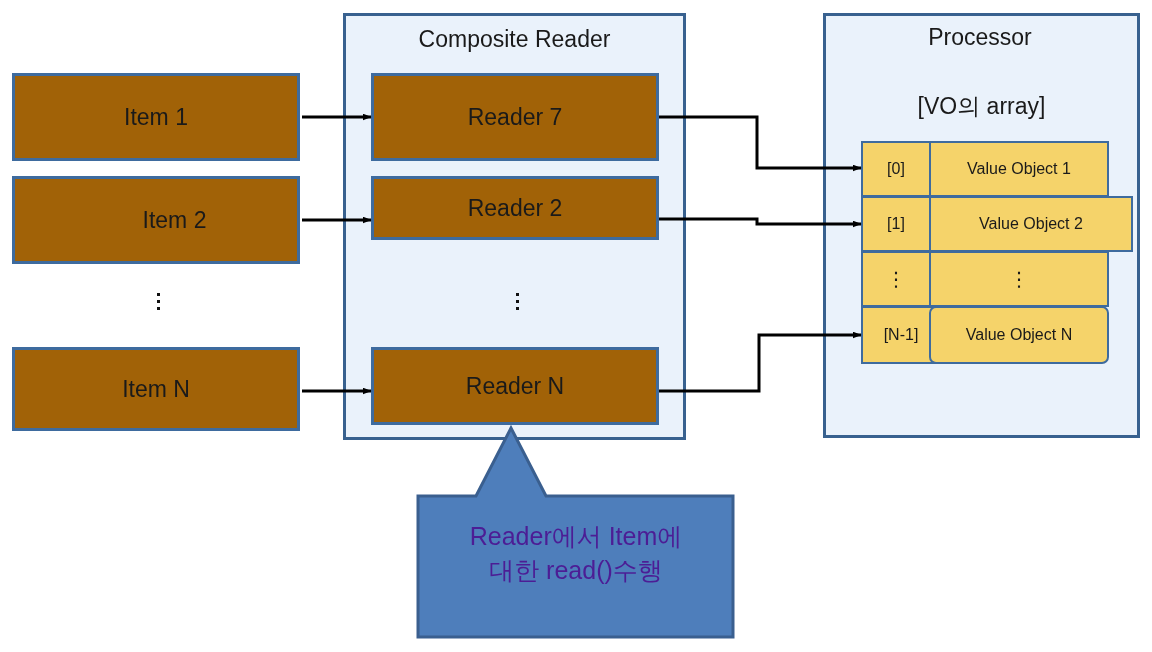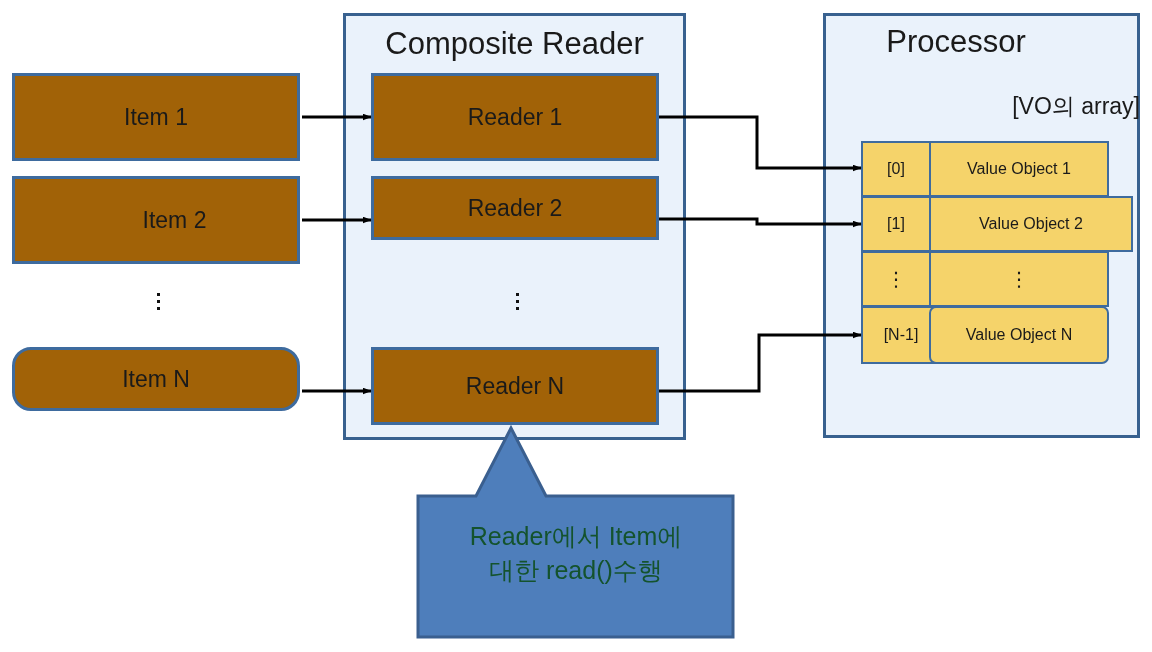--- a/index.html
+++ b/index.html
@@ -24,21 +24,21 @@
     background: #EAF2FB;
     border: 3px solid #38618F;
     box-sizing: border-box;
   }
   .panel-title {
     position: absolute;
     left: 0;
     right: 0;
     text-align: center;
     color: #1a1a1a;
-    font-size: 31px;
+    font-size: 23px;
     line-height: 1.1;
     white-space: nowrap;
   }
   .ybox {
     position: absolute;
     background: #a16207;
     border: 3px solid #3E6B9E;
     box-sizing: border-box;
     display: flex;
     align-items: center;
@@ -78,21 +78,21 @@
     width: 1152px;
     height: 652px;
     pointer-events: none;
   }
   .callout-text {
     position: absolute;
     left: 418px;
     top: 520px;
     width: 316px;
     text-align: center;
-    color: #14532d;
+    color: #4c1d95;
     font-size: 25px;
     line-height: 1.35;
     white-space: pre-line;
   }
 </style>
 </head>
 <body>
 
 <div id="canvas">
 
@@ -103,57 +103,57 @@
   <div class="ybox" style="left:12px; top:176px; width:288px; height:88px;padding-left:37px;">
     <span>Item 2</span>
   </div>
 
   <div class="vdots" style="left:150px; top:287px; width:16px; height:28px;">
     <i></i>
       <i></i>
       <i></i>
   </div>
 
-  <div class="ybox" style="left:12px; top:347px; width:288px; height:64px;border-radius:19px;">
+  <div class="ybox" style="left:12px; top:347px; width:288px; height:84px;">
     <span>Item N</span>
   </div>
 
   <div class="panel" style="left:343px; top:13px; width:343px; height:427px;">
   </div>
 
   <div class="panel-title" style="left:343px; top:27px; width:343px;">
     <span>Composite Reader</span>
   </div>
 
   <div class="ybox" style="left:371px; top:73px; width:288px; height:88px;">
-    <span>Reader 1</span>
+    <span>Reader 7</span>
   </div>
 
   <div class="ybox" style="left:371px; top:176px; width:288px; height:64px;">
     <span>Reader 2</span>
   </div>
 
   <div class="vdots" style="left:509px; top:287px; width:16px; height:28px;">
     <i></i>
       <i></i>
       <i></i>
   </div>
 
   <div class="ybox" style="left:371px; top:347px; width:288px; height:78px;">
     <span>Reader N</span>
   </div>
 
   <div class="panel" style="left:823px; top:13px; width:317px; height:425px;">
   </div>
 
-  <div class="panel-title" style="left:823px; top:25px; width:266px;">
+  <div class="panel-title" style="left:823px; top:25px; width:266px;padding-left:24px;">
     <span>Processor</span>
   </div>
 
-  <div class="panel-title" style="left:823px; top:94px; width:317px; font-size:23px;text-align:right;">
+  <div class="panel-title" style="left:823px; top:94px; width:317px; font-size:23px;">
     <span>[VO의 array]</span>
   </div>
 
   <div class="cell" style="left:861px; top:141px; width:70px; height:56px;">
     <span>[0]</span>
   </div>
   <div class="cell" style="left:929px; top:141px; width:180px; height:56px;">
     <span>Value Object 1</span>
   </div>
 

